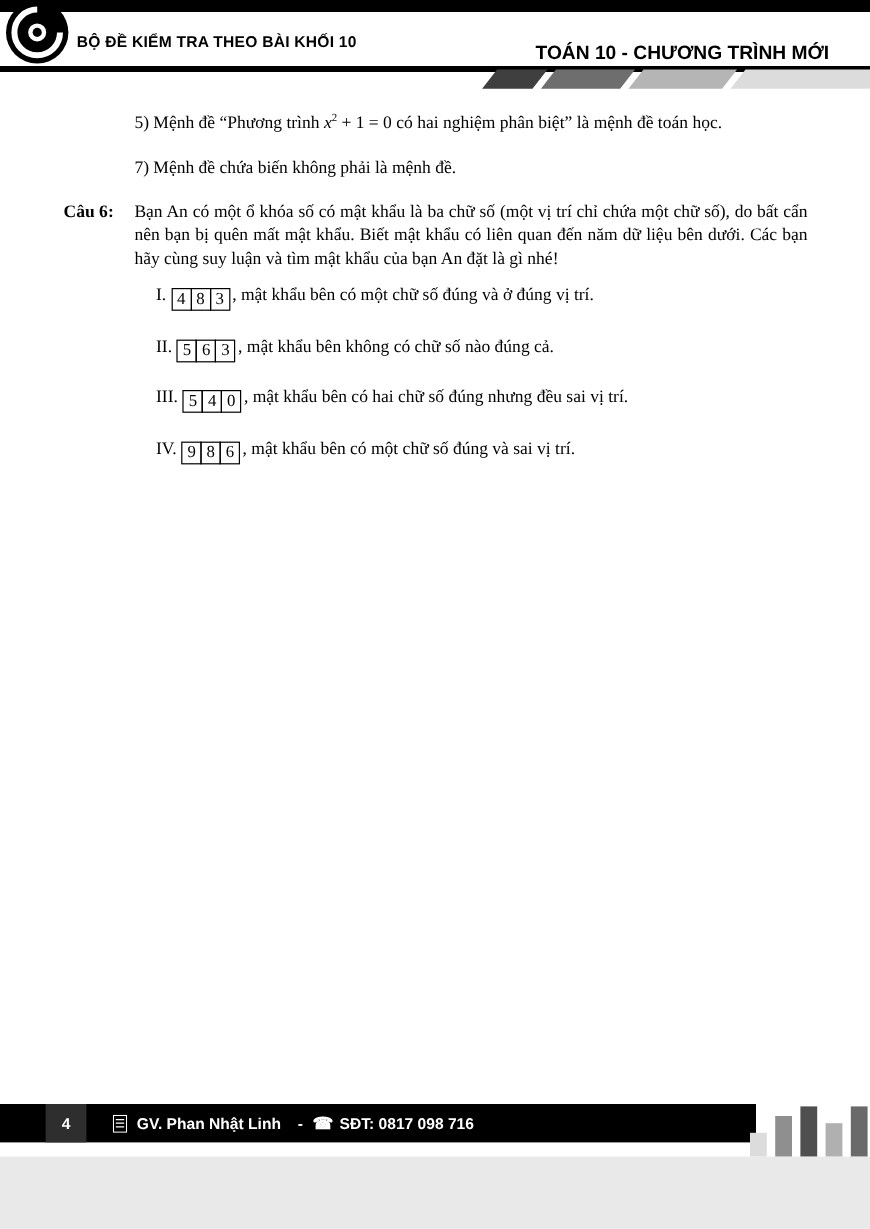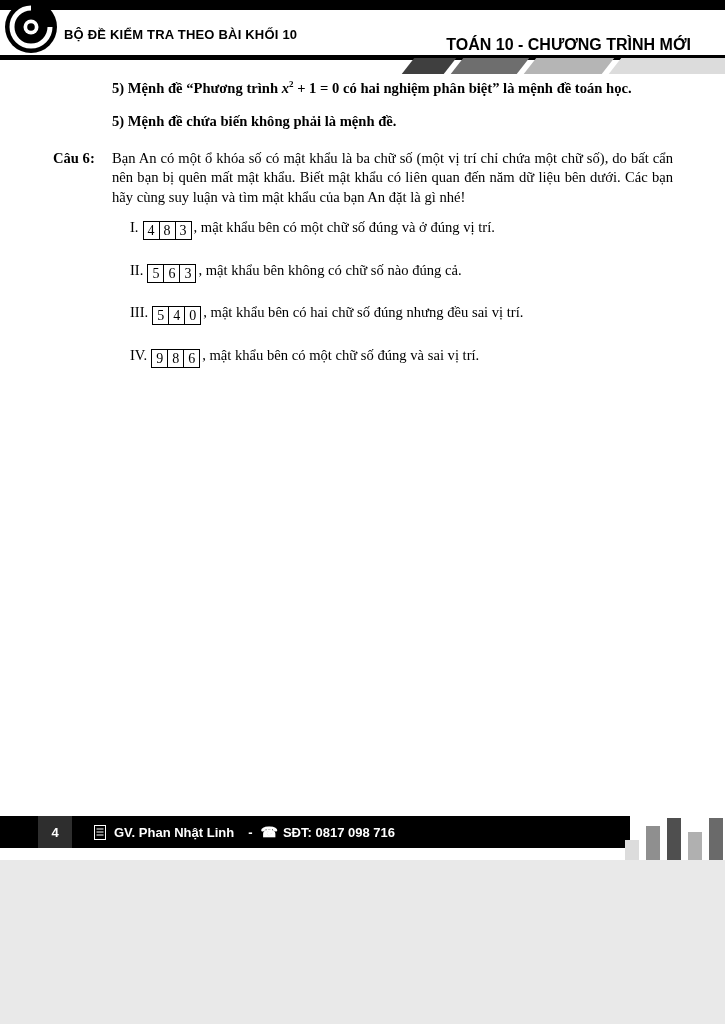--- a/index.html
+++ b/index.html
@@ -1,17 +1,17 @@
 <!DOCTYPE html>
 <html><head>
 <meta charset="utf-8">
 <style>
   html,body{margin:0;padding:0;background:#e9e9e9;}
   .page{
-    position:relative;width:725px;height:860px;margin:0 auto;
+    position:relative;width:725px;height:964px;margin:0 auto;
     background:#fff;overflow:hidden;
     font-family:"Liberation Serif", serif;color:#000;
   }
   
   .topstrip{position:absolute;top:0;left:0;width:725px;height:10px;background:#000;}
   .logo{position:absolute;top:0;left:4px;width:54px;height:54px;}
   .header-left{
     position:absolute;top:27px;left:64px;
     font-family:"Liberation Sans", sans-serif;font-weight:bold;font-size:13px;
     letter-spacing:.2px;
@@ -26,21 +26,21 @@
   .chev.c1{width:42px;background:#3f3f3f;}
   .chev.c2{width:66px;background:#6e6e6e;}
   .chev.c3{width:78px;background:#b5b5b5;}
   .chev.c4{width:130px;background:#dcdcdc;}
   
   .content{
     position:absolute;top:71px;left:0;width:725px;
     padding:0 52px 0 112px;box-sizing:border-box;
     font-size:14.6px;line-height:19.5px;
   }
-  .item{margin:4px 0 14px 0;font-weight:bold;}
+  .item{margin:18px 0 14px 0;}
   .item6{margin-bottom:17px;}
   .math i{font-style:italic;}
   .math sup{font-size:9px;}
   .question{position:relative;margin:0 0 11px 0;text-align:justify;}
   .qlabel{position:absolute;left:-59px;top:0;font-weight:bold;}
   .clue{margin:0 0 20px 18px;white-space:nowrap;}
   .boxes{display:inline-block;vertical-align:-3px;margin:0 2px 0 4px;}
   .dbox{
     display:inline-block;width:15px;height:17px;border:1px solid #000;
     margin-left:-1px;text-align:center;font-size:14px;line-height:17px;
@@ -98,21 +98,21 @@
     <div class="chev c3"></div>
     <div class="chev c4"></div>
   </div>
 
   <div class="content">
 
     <div class="item math">
       <span>5) Mệnh đề “Phương trình </span><i>x</i><sup>2</sup><span> + 1 = 0</span><span> có hai nghiệm phân biệt” là mệnh đề toán học.</span>
     </div>
 
-    <div class="item item6">5) Mệnh đề chứa biến không phải là mệnh đề.</div>
+    <div class="item item6">7) Mệnh đề chứa biến không phải là mệnh đề.</div>
 
     <div class="question">
       <span class="qlabel">Câu 6:</span>
       <span>Bạn An có một ổ khóa số có mật khẩu là ba chữ số (một vị trí chỉ chứa một chữ số), do bất cẩn nên bạn bị quên mất mật khẩu. Biết mật khẩu có liên quan đến năm dữ liệu bên dưới. Các bạn hãy cùng suy luận và tìm mật khẩu của bạn An đặt là gì nhé!</span>
     </div>
 
     <div class="clue">
       <span>I.</span><span class="boxes"><span class="dbox">4</span><span class="dbox">8</span><span class="dbox">3</span></span><span>, mật khẩu bên có một chữ số đúng và ở đúng vị trí.</span>
     </div>
 

